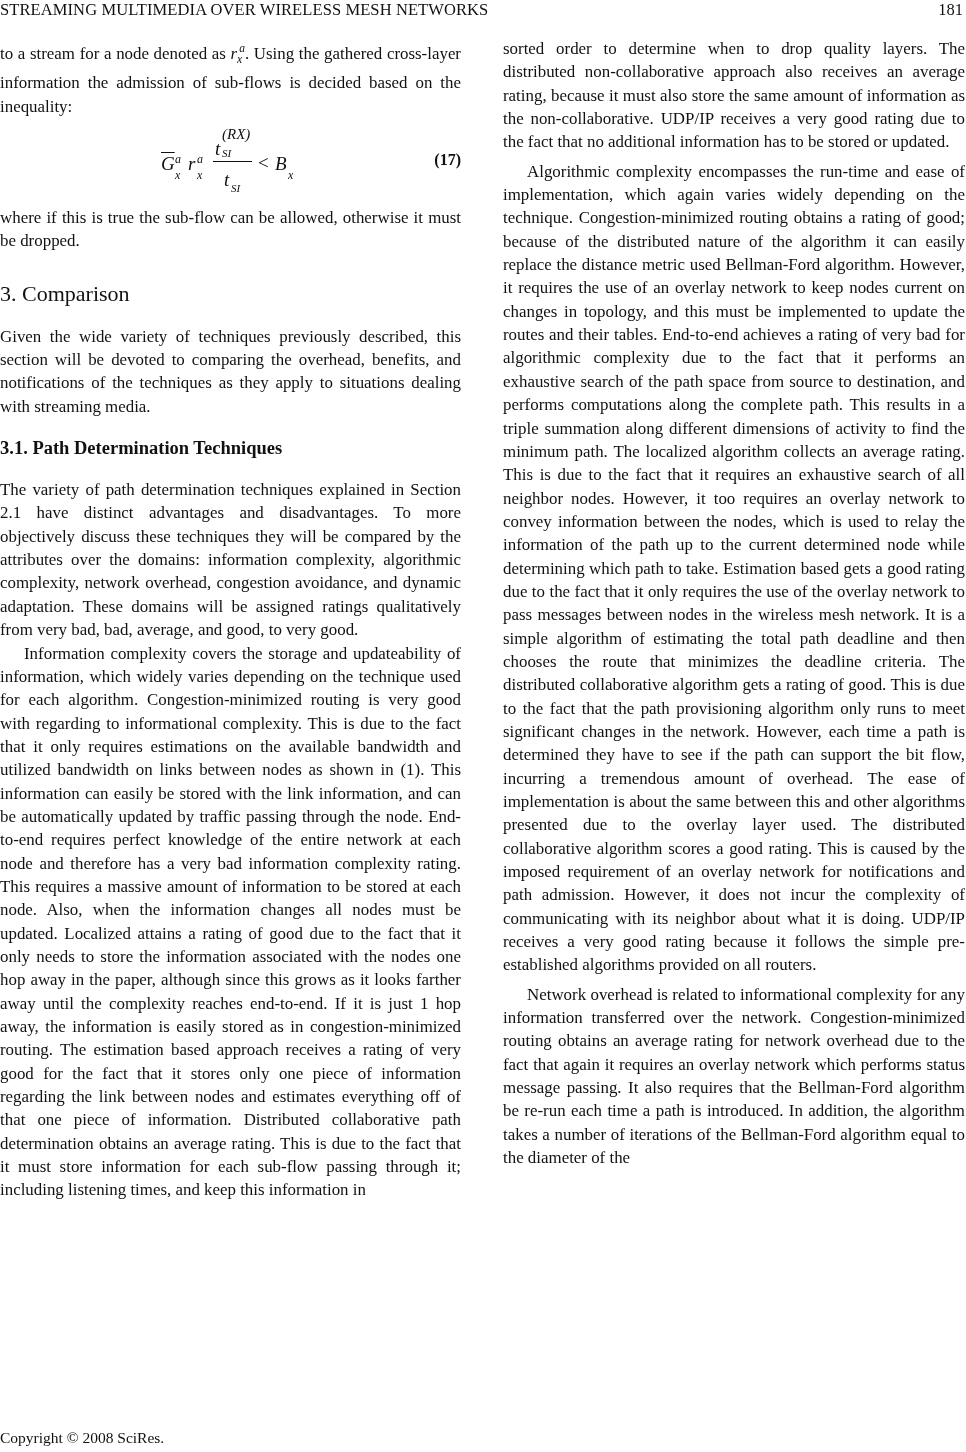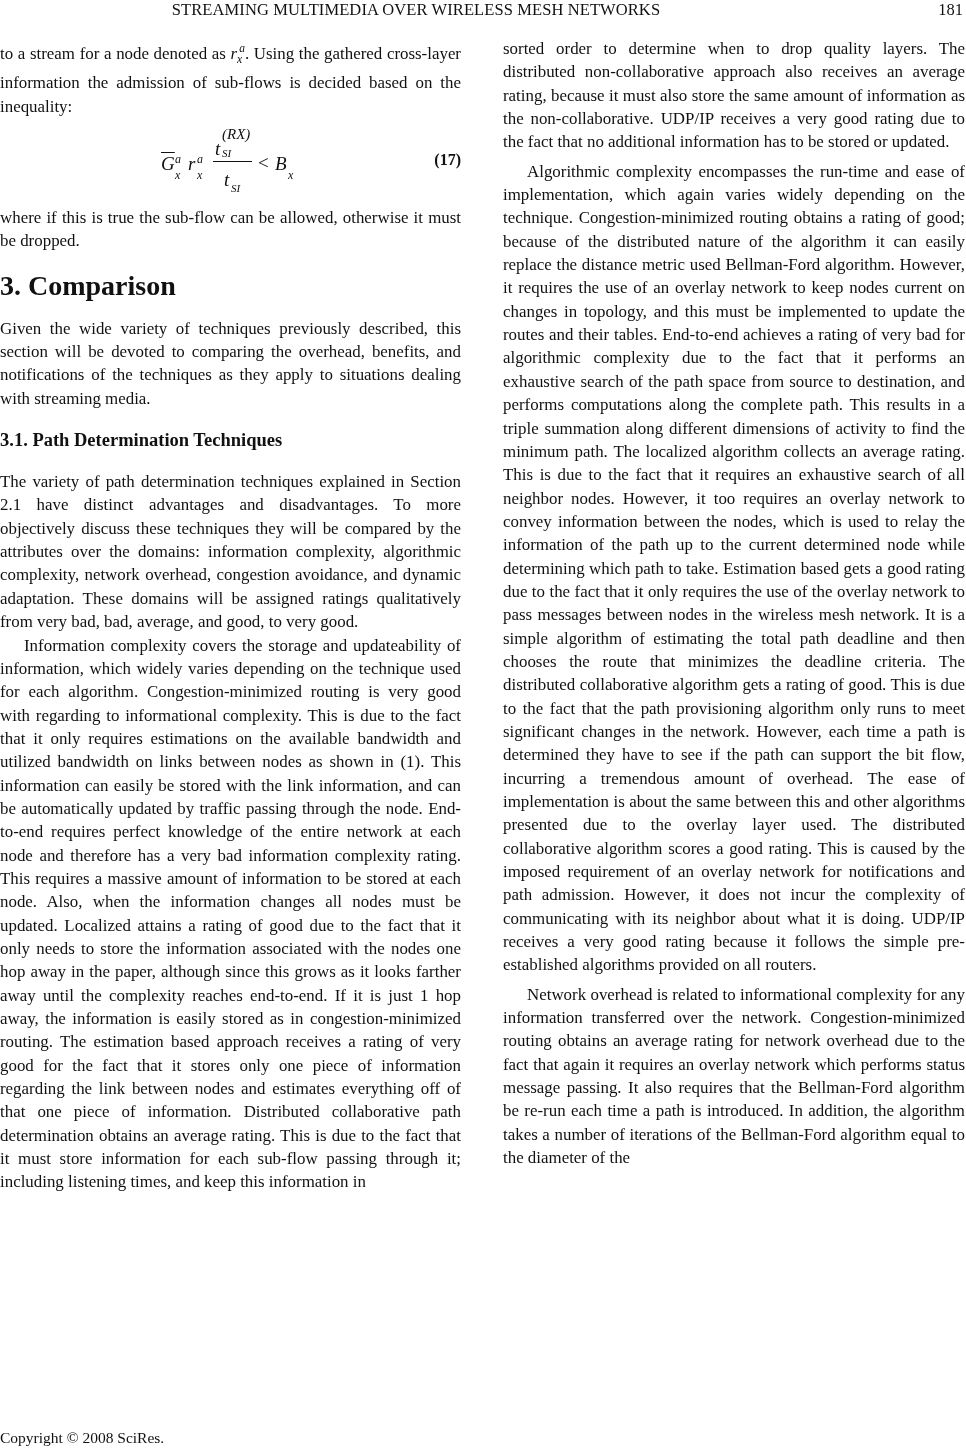--- a/index.html
+++ b/index.html
@@ -1,31 +1,31 @@
 <!DOCTYPE html>
 <html><head>
 <meta charset="utf-8">
 <style>
   html, body { margin:0; padding:0; background:#ffffff; }
   body { width:966px; height:1452px; position:relative; overflow:hidden;
          font-family:"Liberation Serif", "DejaVu Serif", serif; color:#111; }
   .header { position:absolute; top:0; left:0; width:966px; height:22px; }
-  .header .title { position:absolute; left:0; width:832px; text-align:center; top:0;
+  .header .title { position:absolute; left:0; width:832px; top:0;
                    font-size:16.5px; letter-spacing:0.1px; }
   .header .pageno { position:absolute; right:3px; top:0; font-size:16.5px; }
   .col { position:absolute; top:37px; width:461px; font-size:16.9px; line-height:23.35px; }
   .col.left { left:0; }
   .col.right { left:503px; width:462px; }
   .p { text-align:justify; margin:0; }
   .p.indent { text-indent:24px; }
   .gap { height:6px; }
   .eq { position:relative; height:88px; }
   .eq .formula { position:absolute; left:161px; top:4px; width:160px; height:80px; font-style:italic; font-size:19px; }
   .eq .eqno { position:absolute; right:0; top:30px; font-weight:bold; font-size:16px; font-style:normal; }
-  .h1 { font-weight:bold; font-size:28px; margin:20px 0 18px 0; line-height:26px; }
+  .h1 { font-weight:normal; font-size:22px; margin:28px 0 18px 0; line-height:26px; }
   .h2 { font-weight:bold; font-size:18.5px; margin:18px 0 18px 0; line-height:24px; }
   .footer { position:absolute; top:1429px; left:0; width:966px; font-size:15.5px; }
   .footer .copy { position:absolute; left:0; }
   .footer .journal { position:absolute; right:3px;margin-top:27px; }
   .footer .journal i { font-style:italic; }
   sub, sup { font-size:0.68em; }
   .gbar { text-decoration:overline; }
 </style>
 </head>
 <body>

